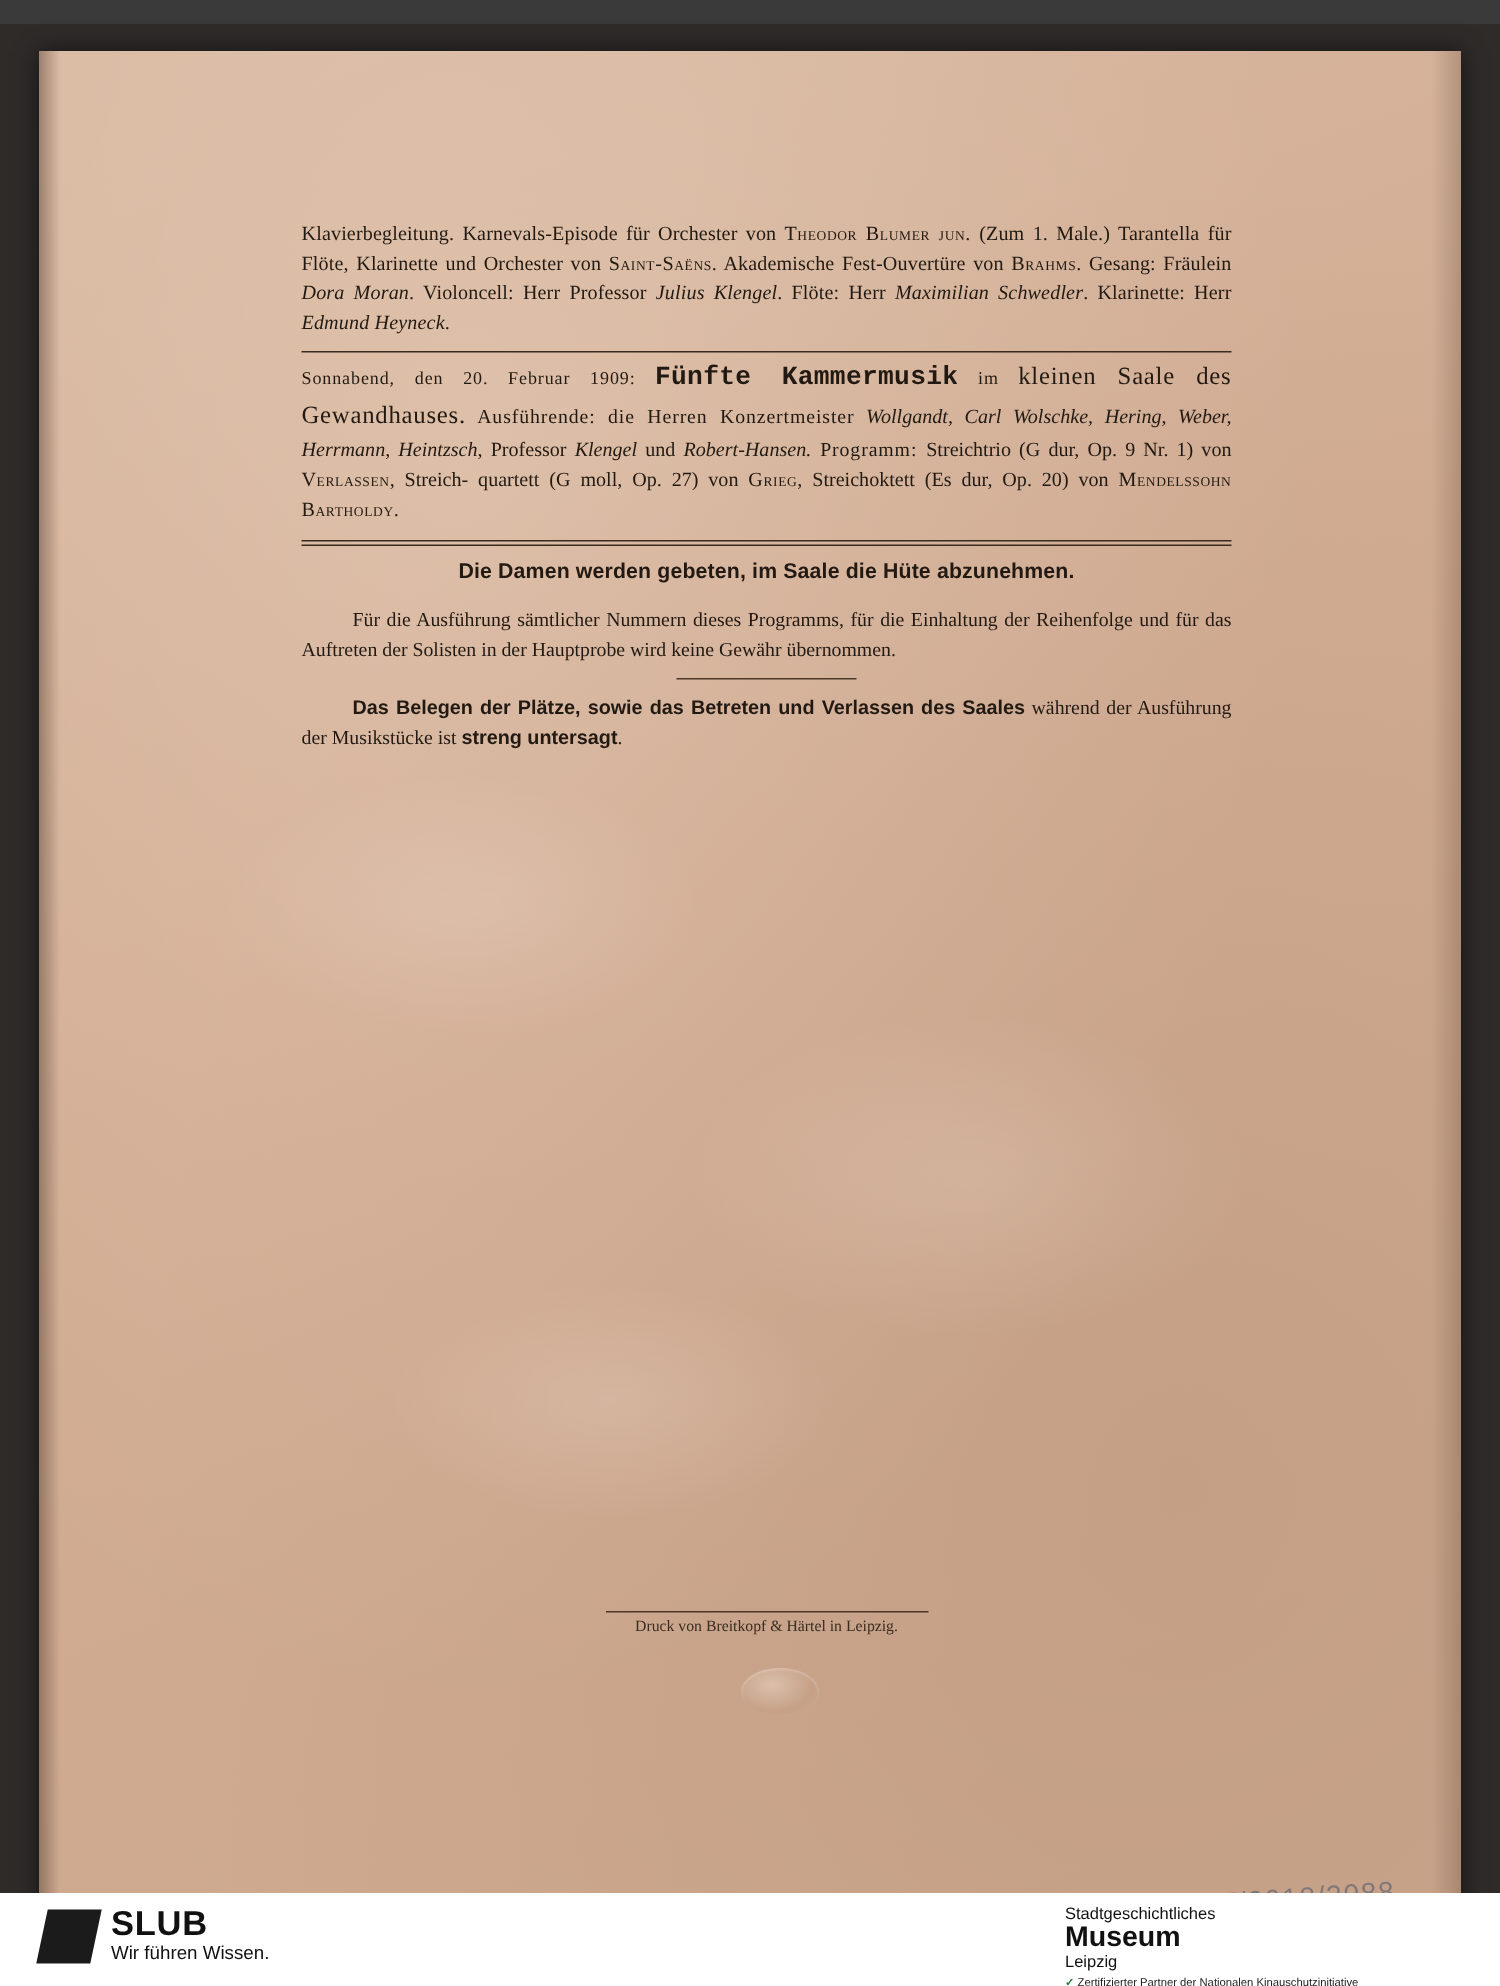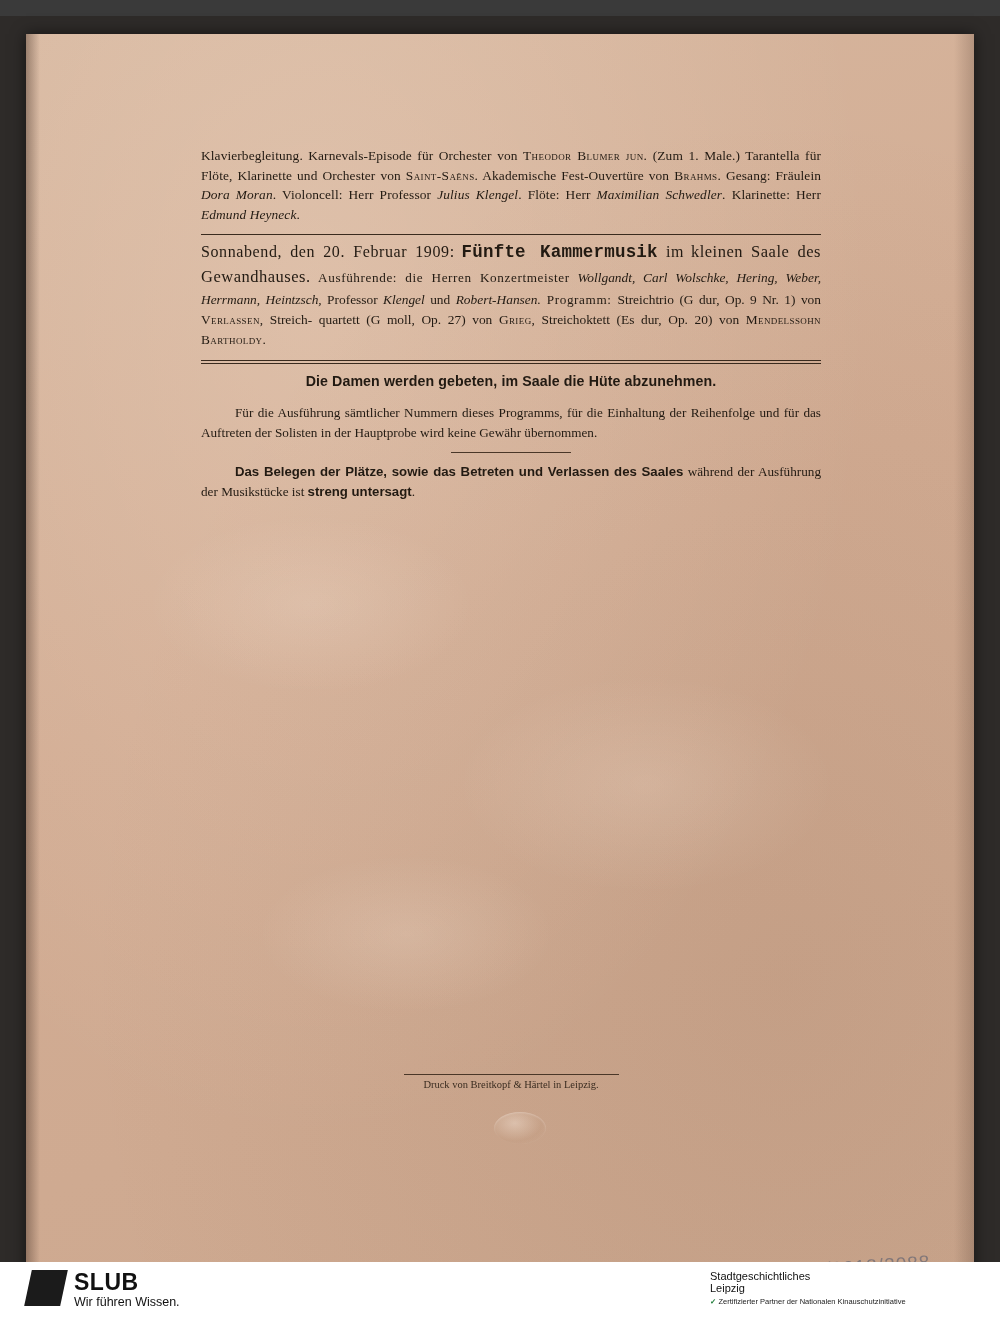--- a/index.html
+++ b/index.html
@@ -83,21 +83,21 @@
     border-top: 1px solid #4a3728;
   }
 
   
   #concert {
     font-size: 13.4px;
     line-height: 1.5;
     text-align: justify;
   }
   #concert .lead {
-    font-size: 16px;
+    font-size: 12px;
     letter-spacing: 0.6px;
     margin-top: 43px;
   }
   #concert .big {
     font-family: Liberation Mono, monospace;
     font-weight: bold;
     font-size: 17.5px;
     letter-spacing: 0.2px;
   }
   #concert .hall {
@@ -204,21 +204,21 @@
   #footer {
     position: absolute;
     left: 0; bottom: 0;
     width: 1000px; height: 62px;
     background: #ffffff;
   }
   #slub {
     position: absolute;
     left: 28px; top: 8px;
     display: flex;
-    align-items: flex-start;
+    align-items: flex-end;
     gap: 10px;
   }
   #slub .mark {
     width: 36px; height: 36px;
     background: #1b1b1b;
     transform: skewX(-12deg);
   }
   #slub .txt { line-height: 1.05; }
   #slub .name {
     font-family: "Liberation Sans", sans-serif;
@@ -318,16 +318,17 @@
 <div id="footer">
   <div id="slub">
     <div class="mark"></div>
     <div class="txt">
       <div class="name">SLUB</div>
       <div class="tag">Wir führen Wissen.</div>
     </div>
   </div>
   <div id="museum">
     <div class="line1">Stadtgeschichtliches</div>
+    <div class="line2">Museum</div>
     <div class="line3">Leipzig</div>
     <div class="cert"><span class="check">✓</span> <span>Zertifizierter Partner der Nationalen Kinauschutzinitiative</span></div>
   </div>
 </div>
 
 </body></html>

